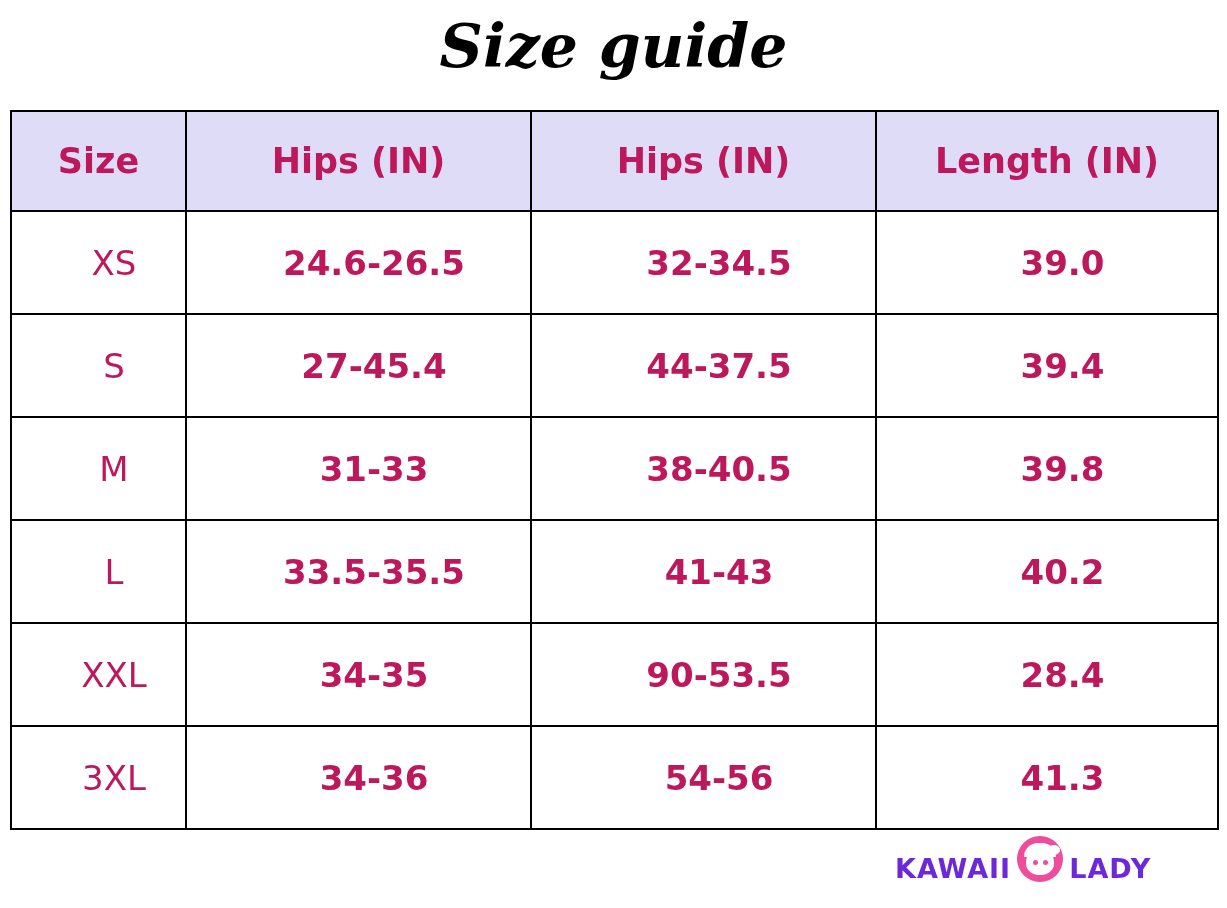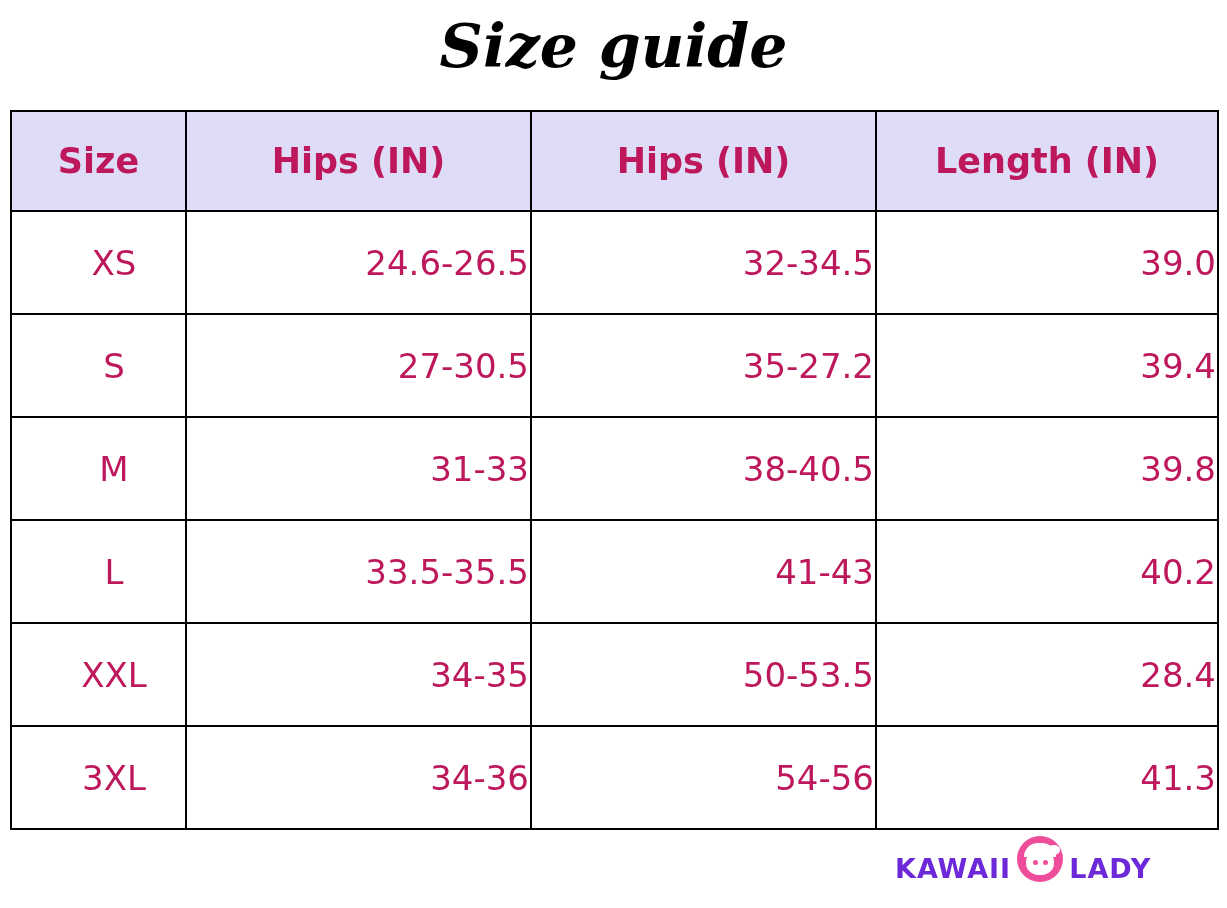--- a/index.html
+++ b/index.html
@@ -59,22 +59,21 @@
     height: 99px;
     background: #ffffff;
     font-size: 34px;
     font-family: "DejaVu Sans", sans-serif;
     padding-left: 32px;
   }
   table.size-table td.size-cell {
     font-weight: normal;
   }
   table.size-table td.val-cell {
-    font-weight: normal;
-    text-align: right;
+    font-weight: bold;
   }
   col.c-size { width: 175px; }
   col.c-waist { width: 345px; }
   col.c-hips { width: 345px; }
   col.c-length { width: 342px; }
 
   .watermark {
     position: absolute;
     left: 895px;
     top: 836px;
@@ -160,40 +159,40 @@
       </thead>
       <tbody>
         <tr>
           <td class="size-cell">XS</td>
           <td class="val-cell">24.6-26.5</td>
           <td class="val-cell">32-34.5</td>
           <td class="val-cell">39.0</td>
         </tr>
         <tr>
           <td class="size-cell">S</td>
-          <td class="val-cell">27-30.5</td>
-          <td class="val-cell">35-27.2</td>
+          <td class="val-cell">27-45.4</td>
+          <td class="val-cell">44-37.5</td>
           <td class="val-cell">39.4</td>
         </tr>
         <tr>
           <td class="size-cell">M</td>
           <td class="val-cell">31-33</td>
           <td class="val-cell">38-40.5</td>
           <td class="val-cell">39.8</td>
         </tr>
         <tr>
           <td class="size-cell">L</td>
           <td class="val-cell">33.5-35.5</td>
           <td class="val-cell">41-43</td>
           <td class="val-cell">40.2</td>
         </tr>
         <tr>
           <td class="size-cell">XXL</td>
           <td class="val-cell">34-35</td>
-          <td class="val-cell">50-53.5</td>
+          <td class="val-cell">90-53.5</td>
           <td class="val-cell">28.4</td>
         </tr>
         <tr>
           <td class="size-cell">3XL</td>
           <td class="val-cell">34-36</td>
           <td class="val-cell">54-56</td>
           <td class="val-cell">41.3</td>
         </tr>
       </tbody>
     </table>

